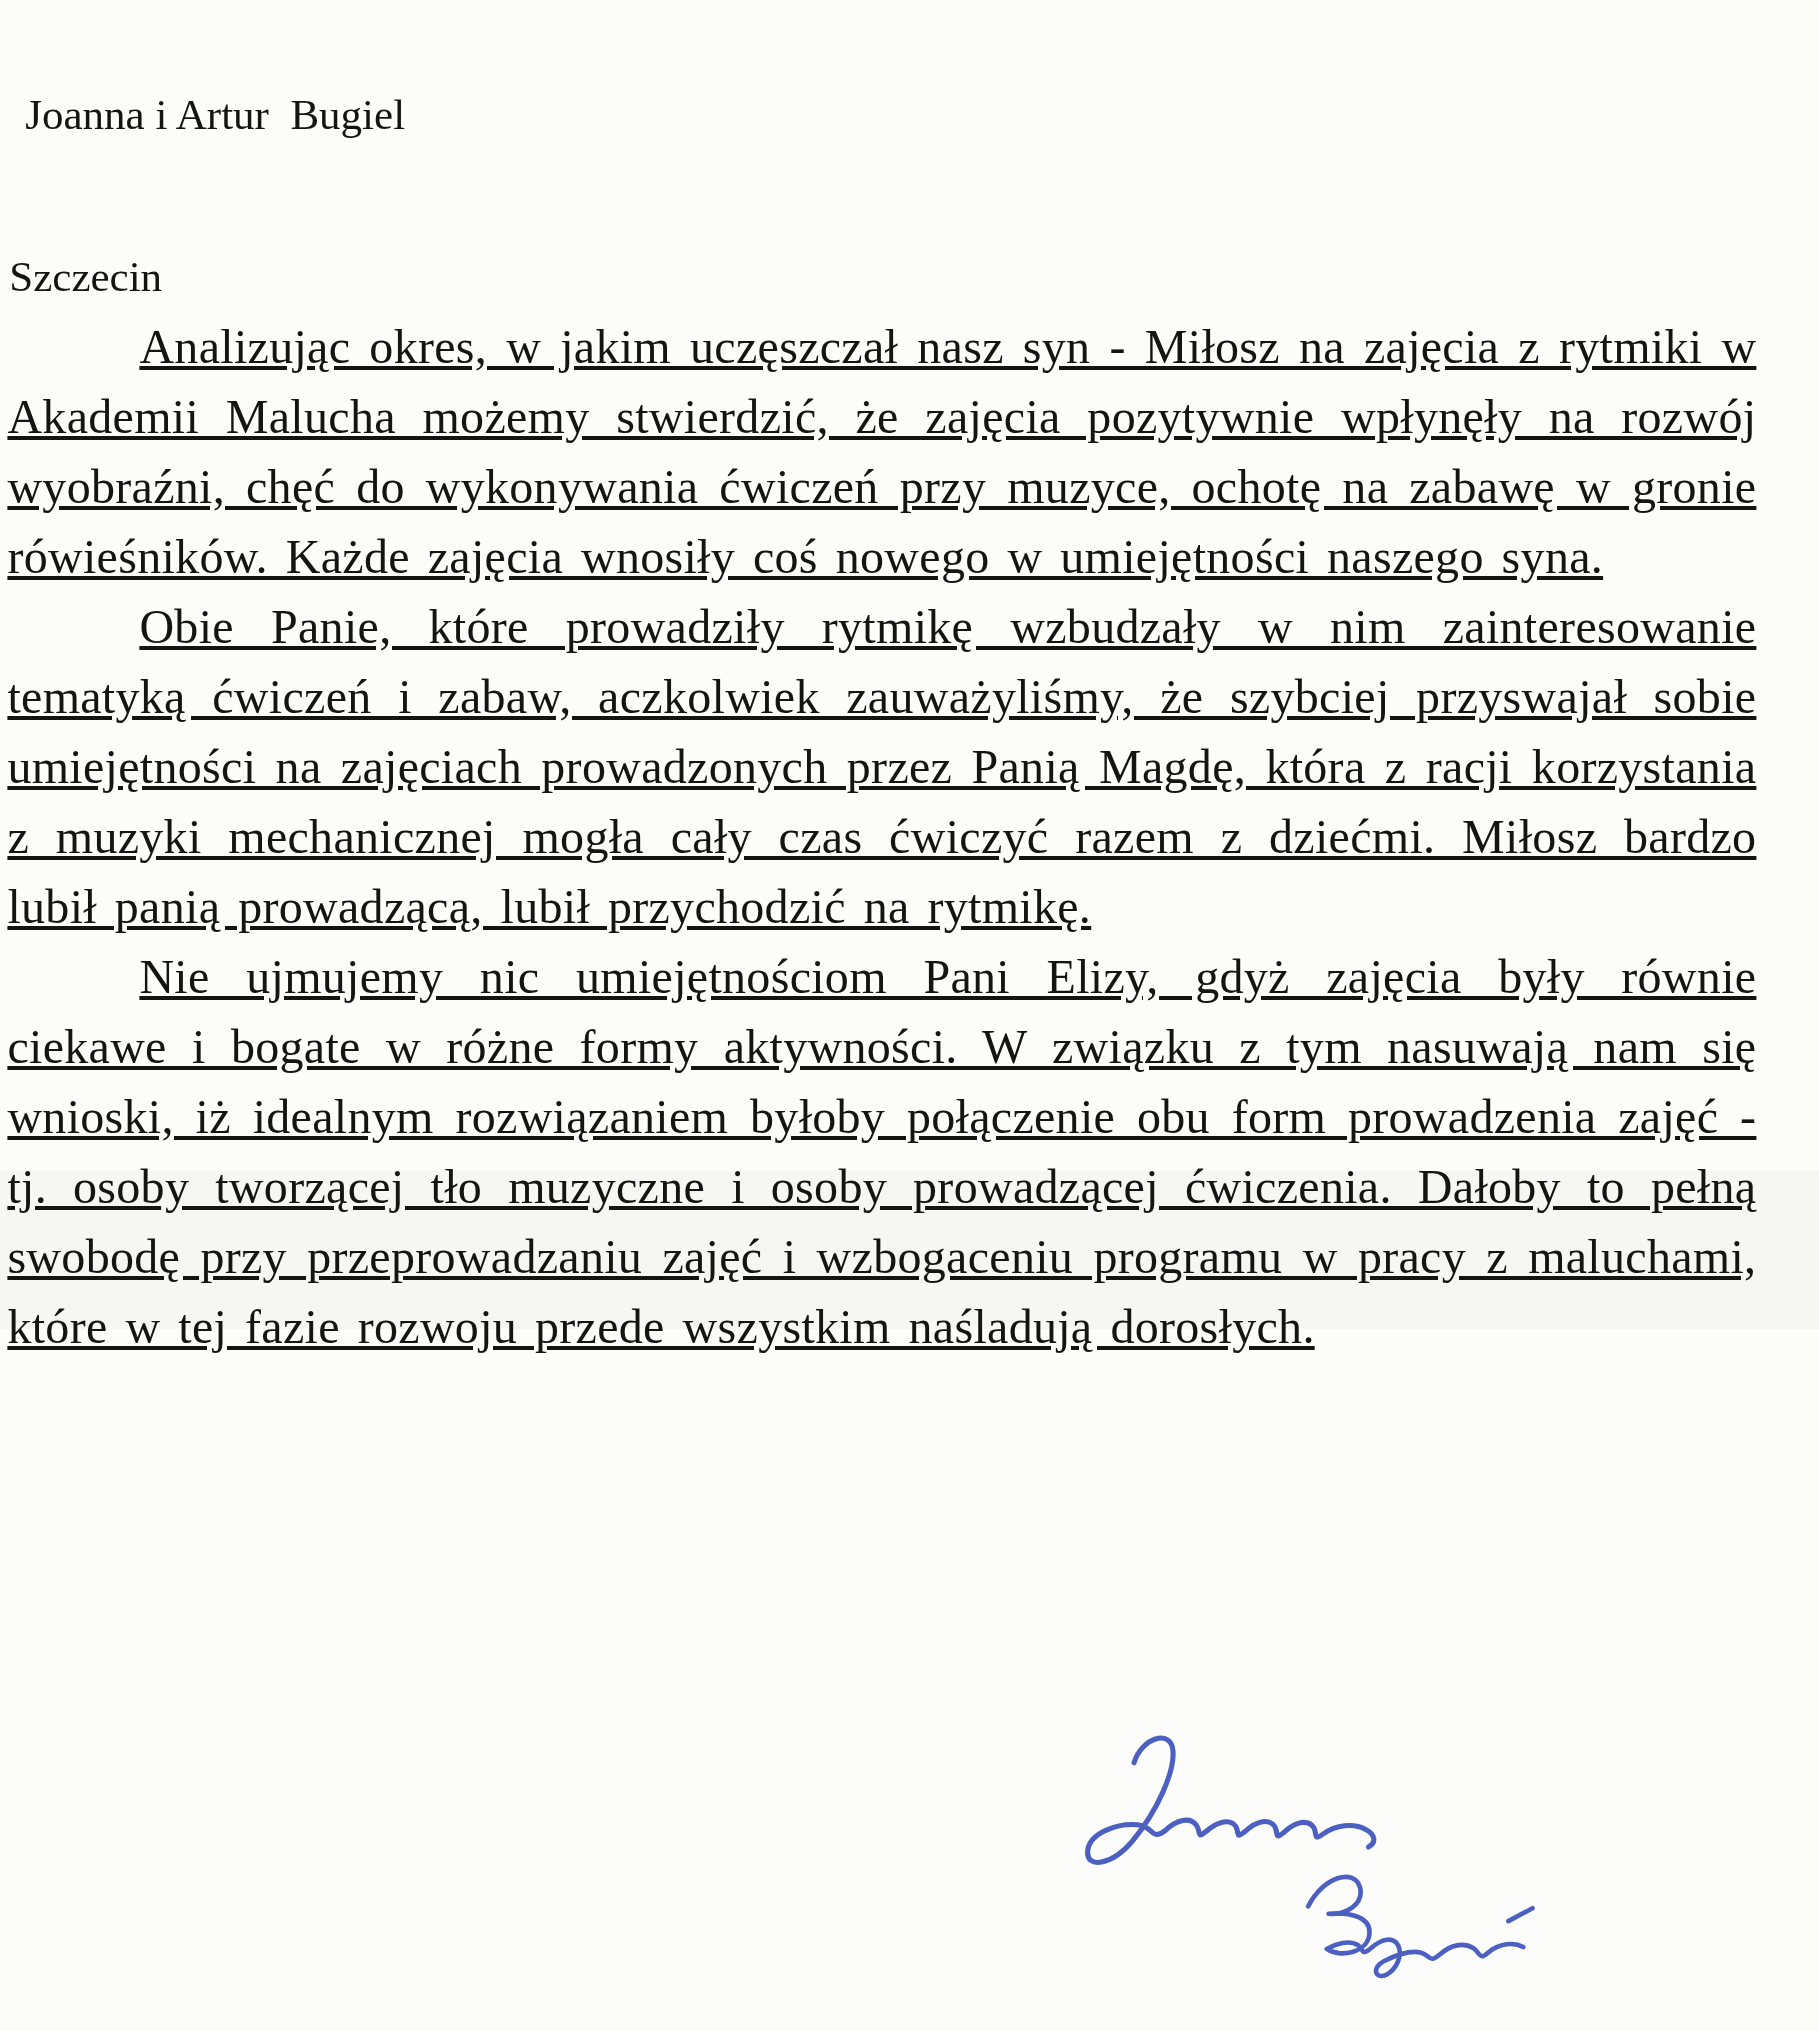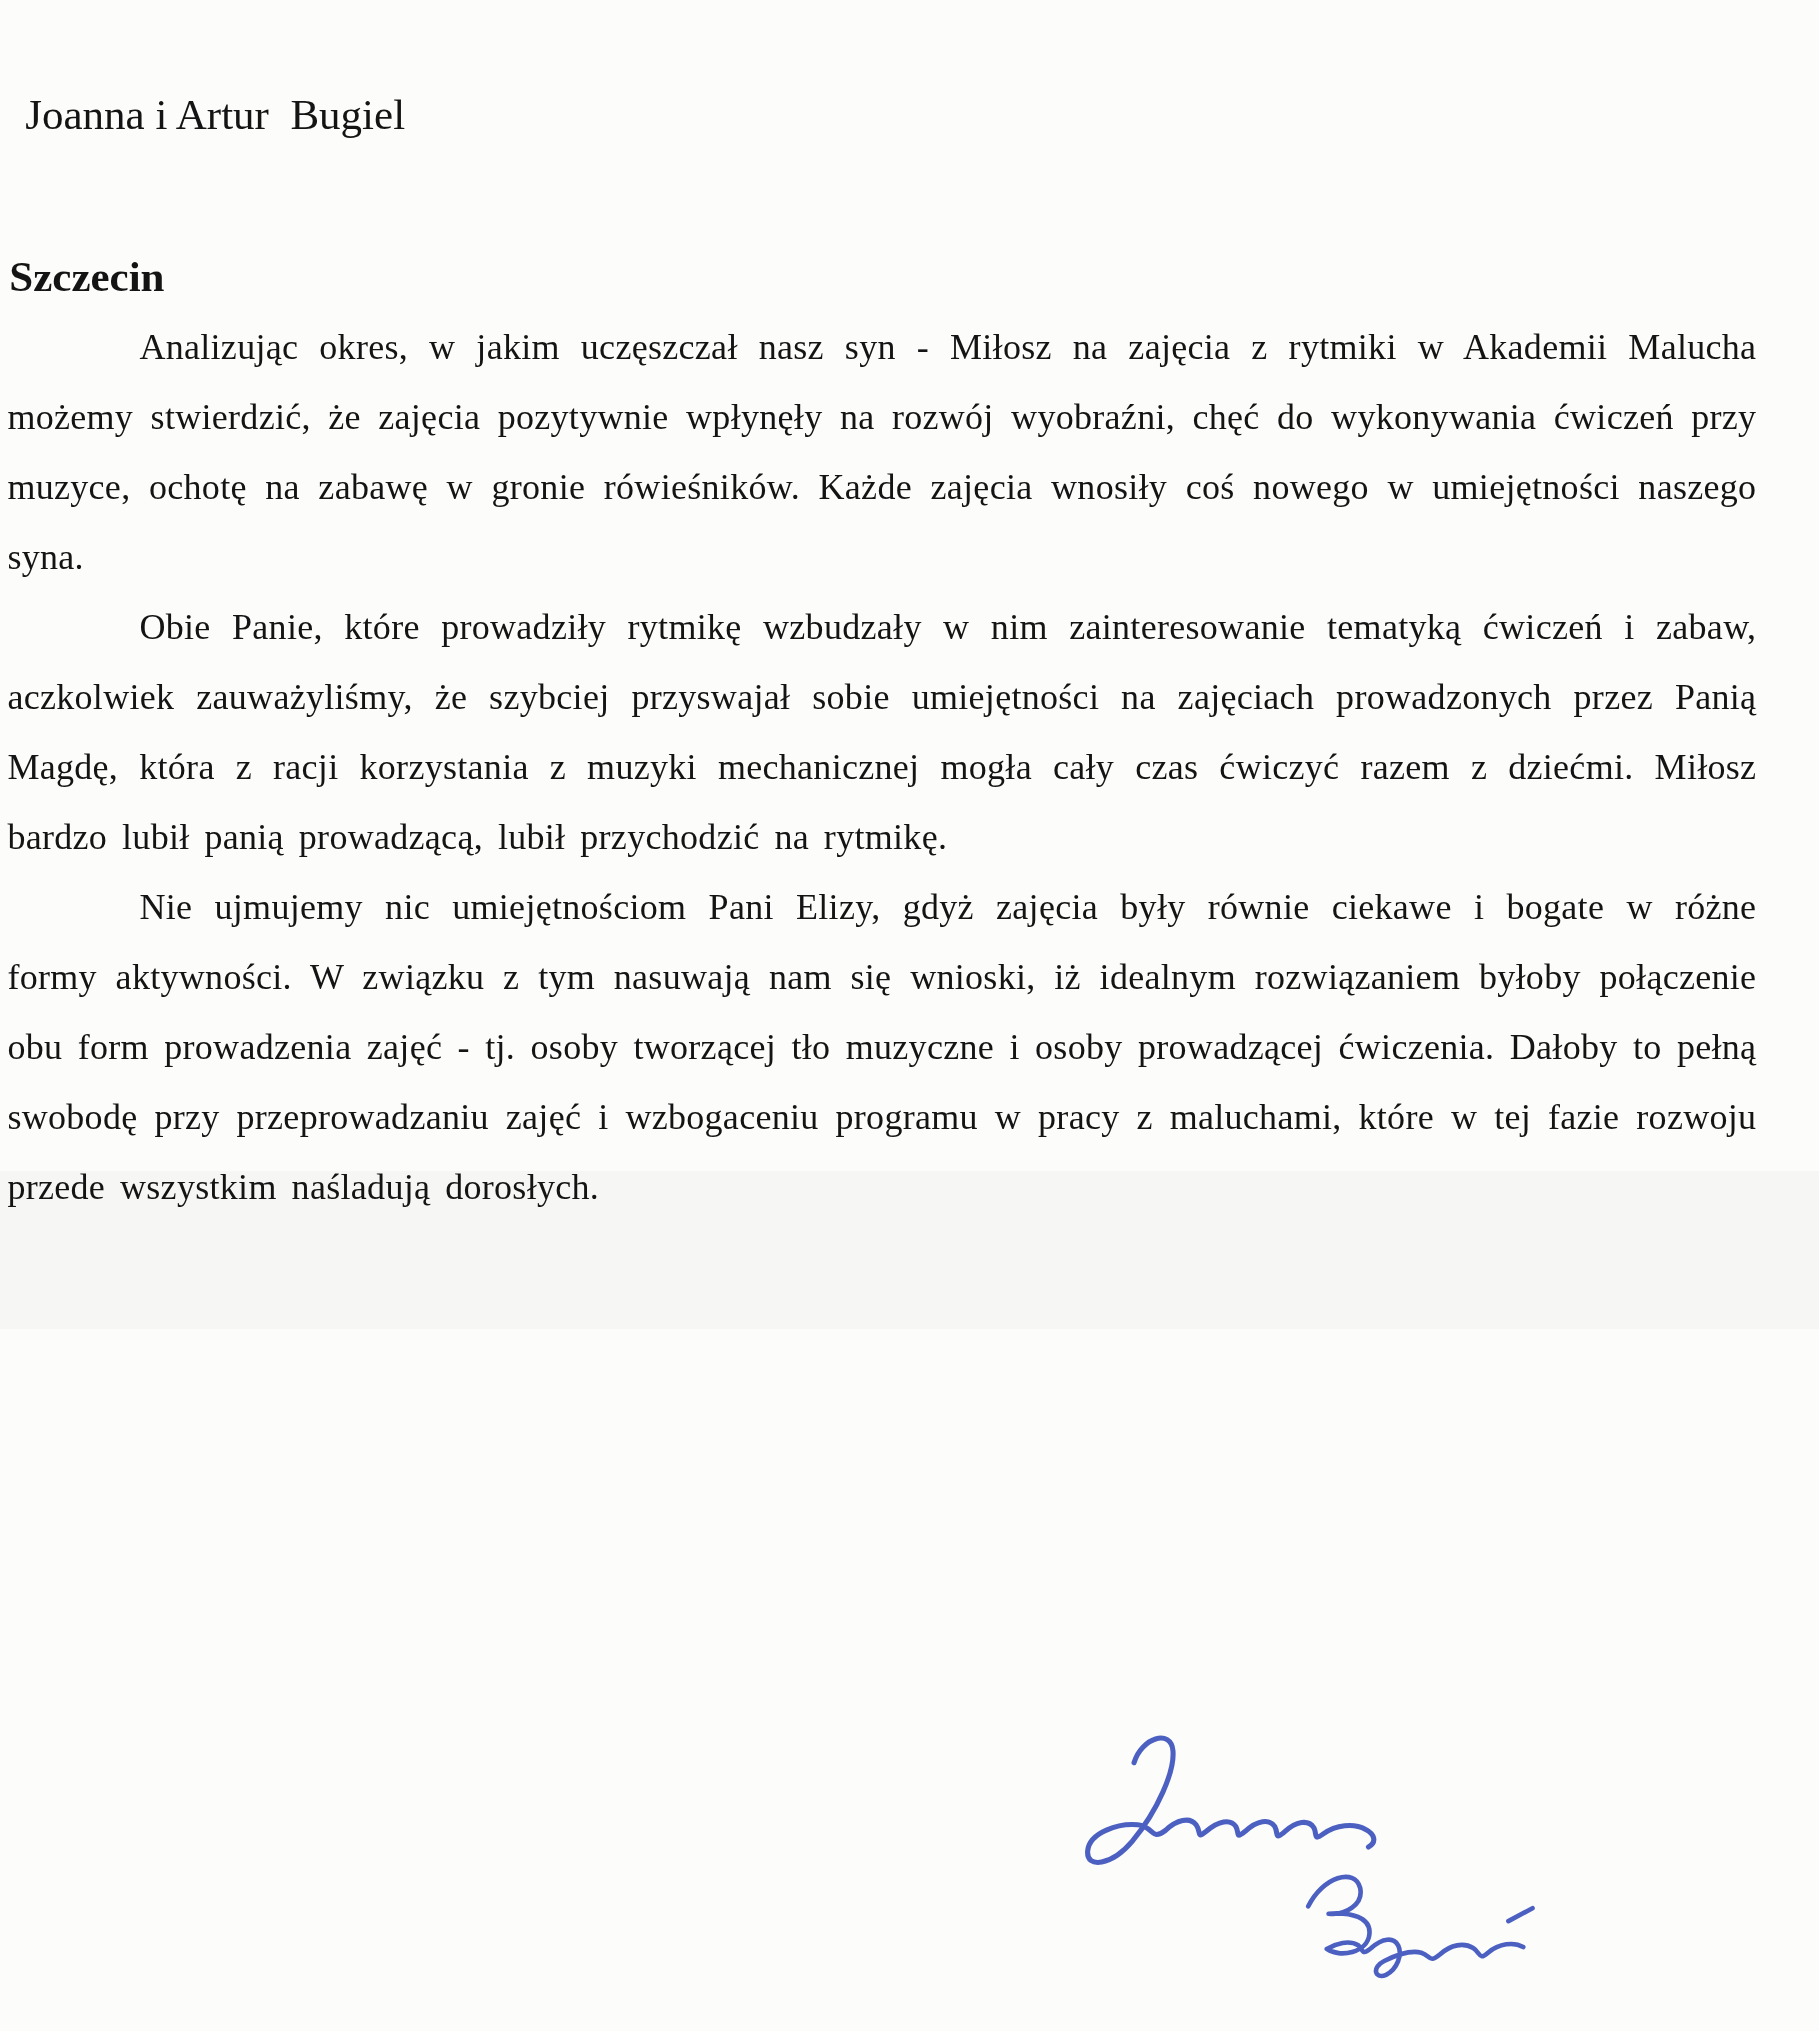--- a/index.html
+++ b/index.html
@@ -29,38 +29,39 @@
   }
   .sender-block {
     position: absolute;
     top: 7.4px;
     left: 9.3px;
     font-size: 43px;
     line-height: 1.0;
     white-space: pre;
   }
   .sender-line1 { margin: 0 0 33px 16px; }
-  .sender-line2 { margin: 0; font-weight: bold; }
+  .sender-line2 { margin: 0; }
   .date-block {
     position: absolute;
     top: 7.4px;
     right: 121px;
     font-size: 44px;
     white-space: pre;
   }
   .letter-body {
     position: absolute;
     top: 312px;
     left: 7.4px;
     width: 1749px;
-    font-size: 36px;
+    font-size: 48px;
     line-height: 70px;
     text-align: justify;
     letter-spacing: 0.3px;
     word-spacing: 5.6px;
+    text-decoration: underline;
   }
   .letter-body p {
     margin: 0;
     text-indent: 132px;
   }
   .signature {
     position: absolute;
     left: 1030px;
     top: 1721px;
     width: 575px;

